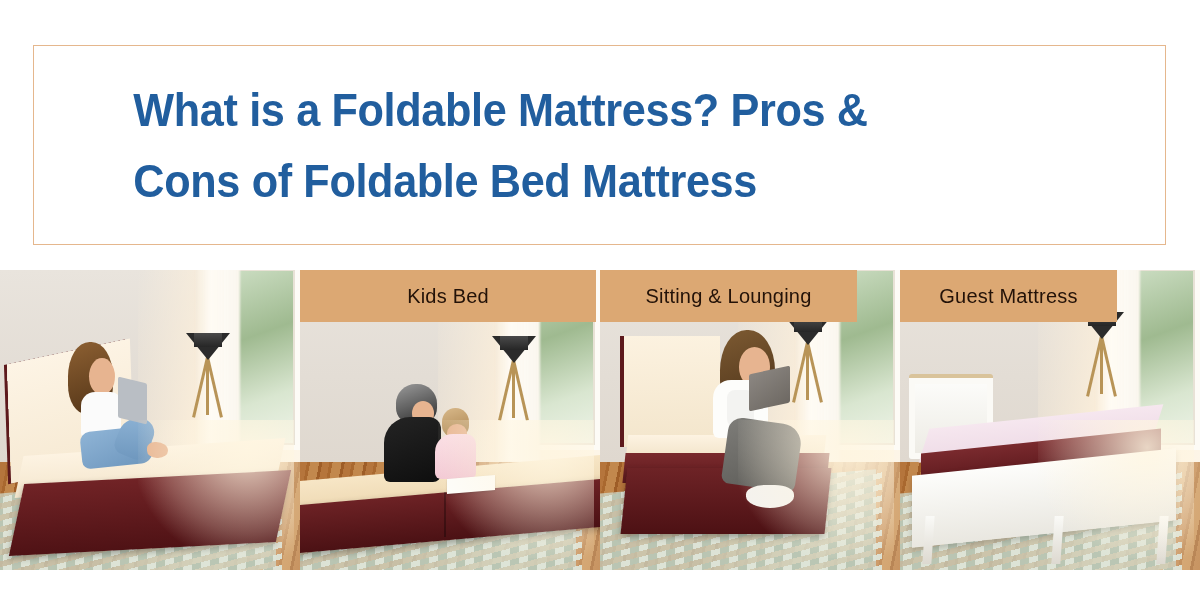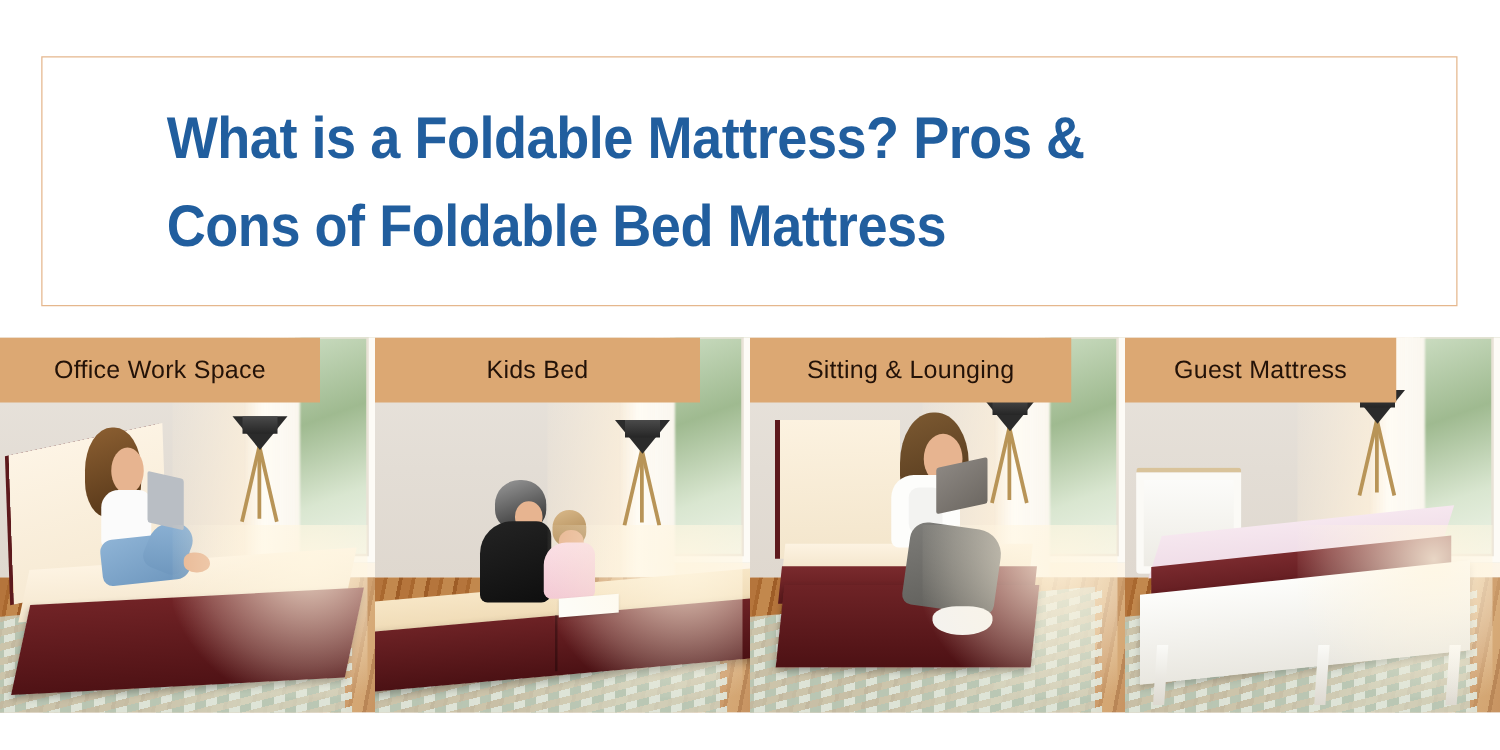--- a/index.html
+++ b/index.html
@@ -277,21 +277,21 @@
   }
   .banner-label {
     color: #231208;
     font-family: "Liberation Sans", sans-serif;
     font-size: 20px;
     font-weight: normal;
     letter-spacing: .2px;
     white-space: nowrap;
   }
   .panel1 .banner { width: 256px; }
-  .panel2 .banner { width: 260px; }
+  .panel2 .banner { width: 296px; }
   .panel3 .banner { width: 257px; }
   .panel4 .banner { width: 217px; }
 </style>
 </head>
 <body>
 
 <div id="root">
 
   <div class="title-box">
     <span class="title-text">What is a Foldable Mattress? Pros &amp;
@@ -328,23 +328,20 @@
           <div class="skin" style="left:22%; top:12%; width:20%; height:24%;"></div>
           <div class="top-white" style="left:16%; top:34%; width:30%; height:30%; border-radius:14px 10px 6px 6px;"></div>
           <div class="jeans" style="left:16%; top:58%; width:54%; height:24%; border-radius:10px 18px 12px 8px; transform:rotate(-6deg);"></div>
           <div class="jeans" style="left:44%; top:50%; width:26%; height:26%; border-radius:20px 14px 10px 10px; transform:rotate(22deg);"></div>
           <div class="skin" style="left:66%; top:66%; width:16%; height:10%; border-radius:40% 60% 50% 50%;"></div>
           <div class="laptop" style="left:44%; top:26%; width:22%; height:26%; transform:skewY(13deg); border-radius:2px;"></div>
         </div>
 
         <div class="light-pool"></div>
       </div>
-      <div class="banner">
-        <span class="banner-label">Office Work Space</span>
-      </div>
     </div>
 
     <div class="panel panel2">
       <div class="scene">
         <div class="wall"></div>
         <div class="wall-warm"></div>
         <div class="window"></div>
         <div class="window-mullion"></div>
         <div class="curtain"></div>
         <div class="floor"></div>

